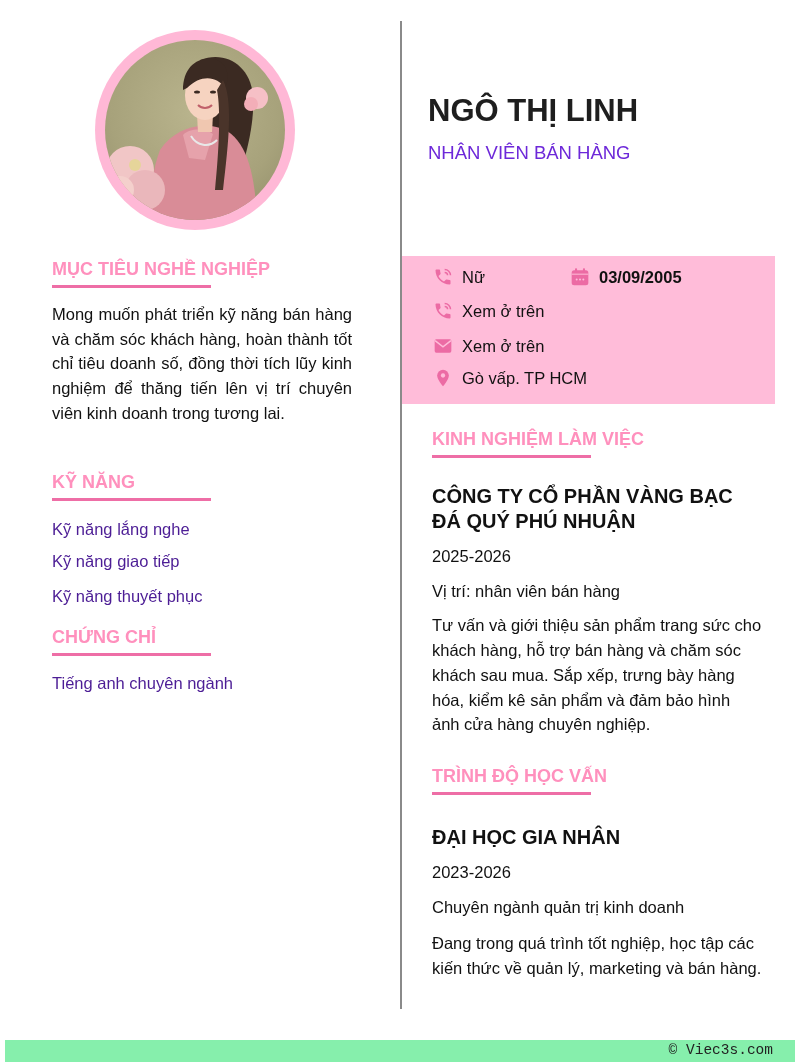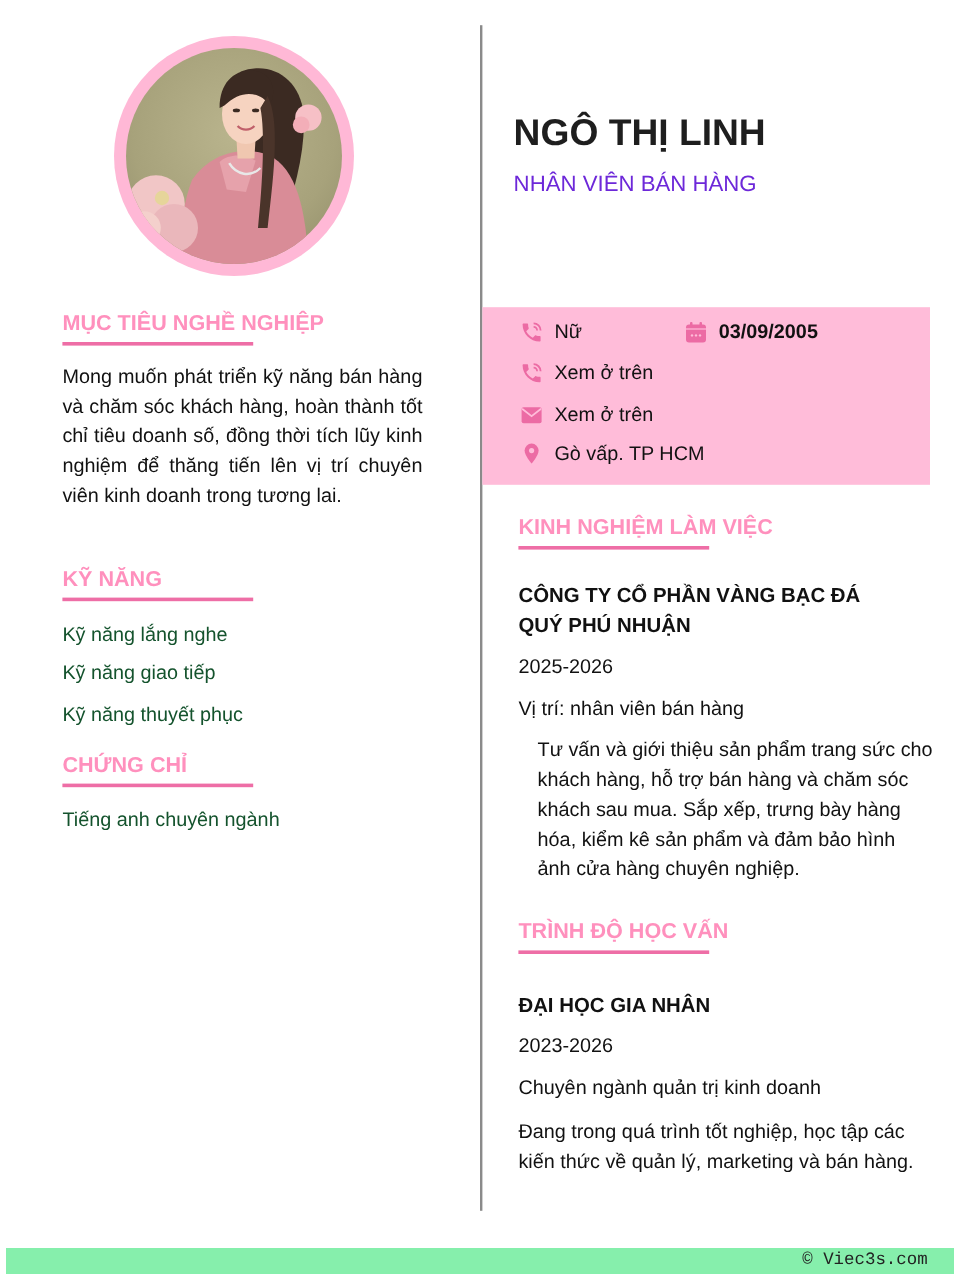--- a/index.html
+++ b/index.html
@@ -13,37 +13,37 @@
   .avatar { position: absolute; left: 105px; top: 40px; width: 180px; height: 180px; border-radius: 50%; overflow: hidden;
     background: radial-gradient(circle at 50% 40%, #b9b48d 0%, #a7a27b 60%, #8f8b68 100%); }
   .avatar svg { display: block; }
 
   
   .left { position: absolute; left: 52px; top: 258px; width: 300px; }
   .sec-title { font-weight: bold; font-size: 18px; color: #ff90bd; letter-spacing: 0px; line-height: 22px; }
   .sec-bar { width: 159px; height: 3px; background: #ee6ea6; margin-top: 5px; }
   .objective { font-size: 16.5px; line-height: 24.7px; text-align: justify; margin-top: 14px; color: #111; }
   .left .block { position: absolute; left: 0; width: 300px; }
-  .list-item { font-size: 16.5px; line-height: 20px; color: #14532d; }
+  .list-item { font-size: 16.5px; line-height: 20px; color: #4c1d95; }
 
   
   .name { position: absolute; left: 428px; top: 93px; font-weight: bold; font-size: 31px; color: #1e1e1e; letter-spacing: 0px; }
   .role { position: absolute; left: 428px; top: 142px; font-size: 18.5px; color: #6d28d9; }
 
   
   .contact { position: absolute; left: 402px; top: 256px; width: 373px; height: 148px; background: #ffbcd9; }
   .c-row { position: absolute; display: flex; align-items: center; font-size: 16.5px; color: #111; }
   .c-icon { width: 22px; height: 22px; display: inline-flex; align-items: center; justify-content: center; margin-right: 8px; }
   .c-icon svg { display: block; }
 
   
   .right { position: absolute; left: 432px; width: 340px; }
   .r-sec-title { font-weight: bold; font-size: 18px; color: #ff90bd; line-height: 22px; }
   .r-bar { width: 159px; height: 3px; background: #ee6ea6; margin-top: 5px; }
-  .org { font-weight: bold; font-size: 17px; line-height: 25px; color: #111; }
+  .org { font-weight: bold; font-size: 20px; line-height: 25px; color: #111; }
   .txt { font-size: 16.5px; line-height: 24.7px; color: #111; }
 
   .footer { position: absolute; left: 5px; top: 1040px; width: 790px; height: 22px; background: #86efac; }
   .footer-text { position: absolute; right: 22px; top: 2px; font-family: "Liberation Mono", monospace; font-size: 14.5px; color: #222; }
 </style>
 </head>
 <body>
 
 <div class="divider"></div>
 
@@ -156,21 +156,21 @@
     <span>Gò vấp. TP HCM</span>
   </div>
 </div>
 
 <div class="right" style="top:428px;">
   <div class="r-sec-title">KINH NGHIỆM LÀM VIỆC</div>
   <div class="r-bar"></div>
   <div class="org" style="margin-top:26px; width:320px;">CÔNG TY CỔ PHẦN VÀNG BẠC ĐÁ QUÝ PHÚ NHUẬN</div>
   <div class="txt" style="margin-top:10px;">2025-2026</div>
   <div class="txt" style="margin-top:10px;">Vị trí: nhân viên bán hàng</div>
-  <div class="txt" style="margin-top:10px; width:330px;margin-left:16px;">Tư vấn và giới thiệu sản phẩm trang sức cho khách hàng, hỗ trợ bán hàng và chăm sóc khách sau mua. Sắp xếp, trưng bày hàng hóa, kiểm kê sản phẩm và đảm bảo hình ảnh cửa hàng chuyên nghiệp.</div>
+  <div class="txt" style="margin-top:10px; width:330px;">Tư vấn và giới thiệu sản phẩm trang sức cho khách hàng, hỗ trợ bán hàng và chăm sóc khách sau mua. Sắp xếp, trưng bày hàng hóa, kiểm kê sản phẩm và đảm bảo hình ảnh cửa hàng chuyên nghiệp.</div>
 </div>
 
 <div class="right" style="top:765px;">
   <div class="r-sec-title">TRÌNH ĐỘ HỌC VẤN</div>
   <div class="r-bar"></div>
   <div class="org" style="margin-top:30px;">ĐẠI HỌC GIA NHÂN</div>
   <div class="txt" style="margin-top:10px;">2023-2026</div>
   <div class="txt" style="margin-top:10px;">Chuyên ngành quản trị kinh doanh</div>
   <div class="txt" style="margin-top:12px; width:330px;">Đang trong quá trình tốt nghiệp, học tập các kiến thức về quản lý, marketing và bán hàng.</div>
 </div>

